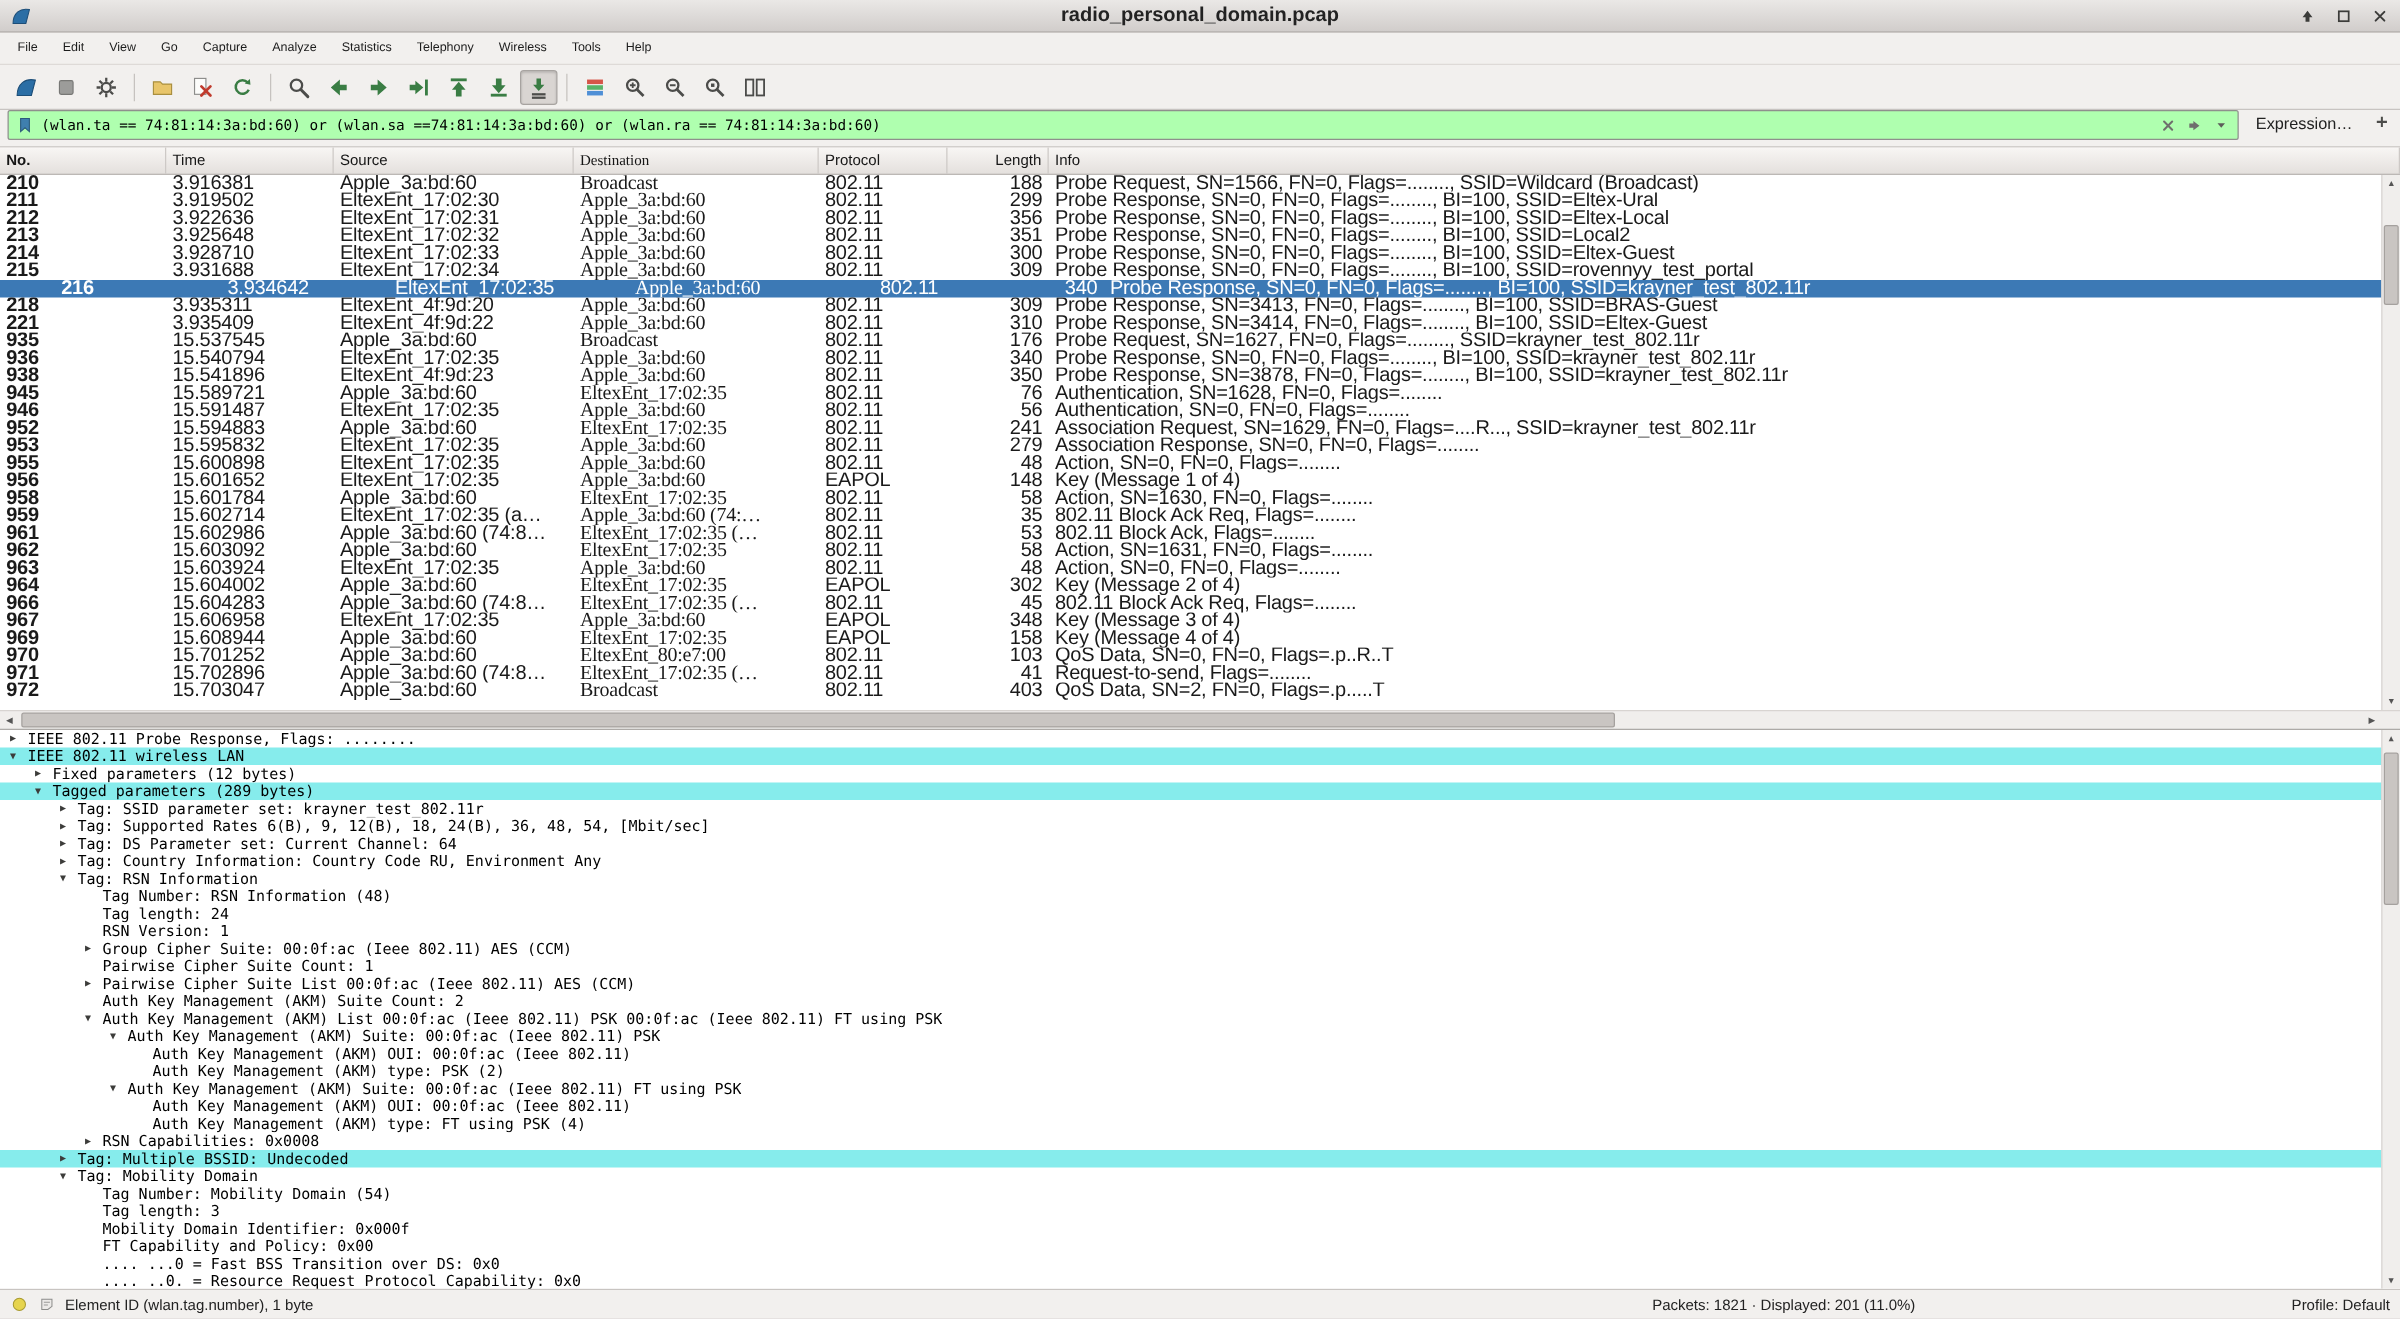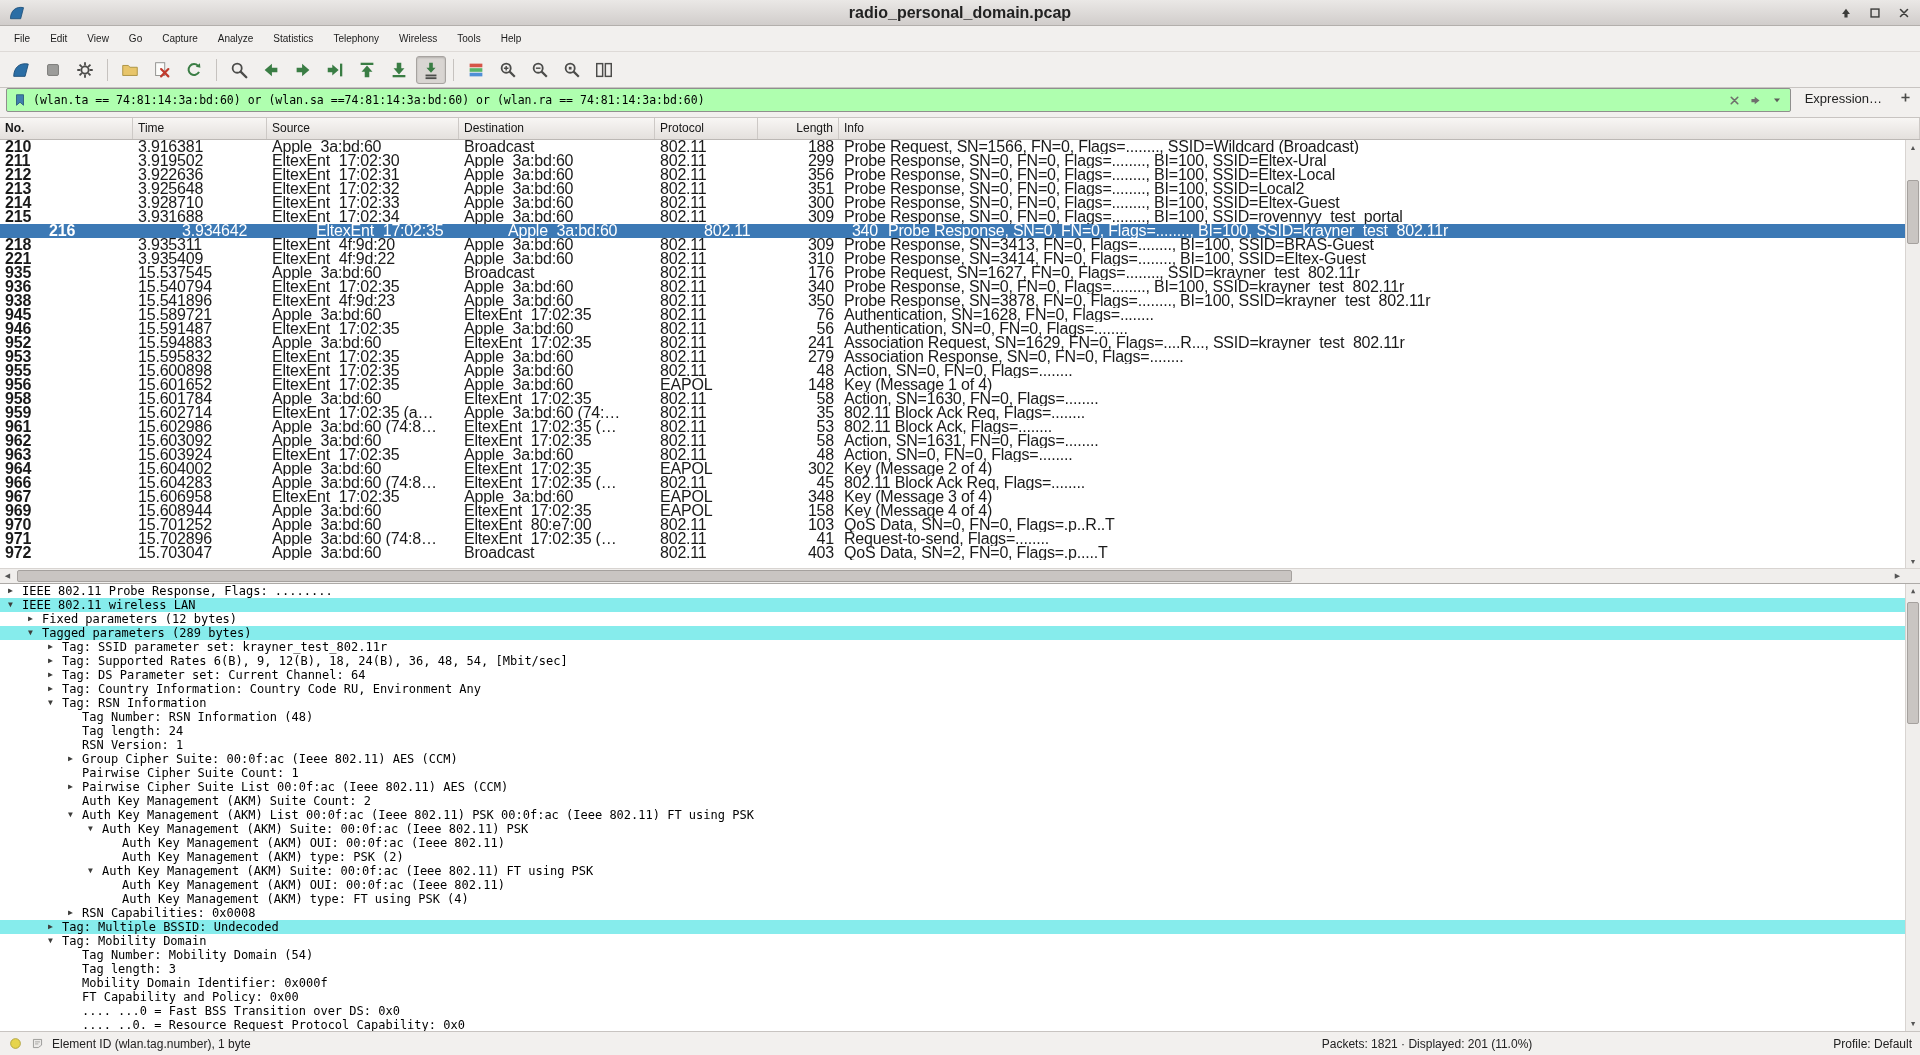--- a/index.html
+++ b/index.html
@@ -79,21 +79,21 @@
     border-bottom: 1px solid #bcb8b5;
     display: flex; font-size: 12px; color: #161616;
   }
   .hcell { padding: 3px 5px; border-right: 1px solid #cdc9c6; overflow: hidden; white-space: nowrap; flex-shrink: 0; }
   .pkt-viewport { flex: 0 0 428px; height: 428px; background: #ffffff; position: relative; overflow: hidden; }
   .prow { display: flex; height: 14px; line-height: 14px; font-size: 16px; white-space: nowrap; letter-spacing: -0.2px; }
   .pcell { overflow: hidden; padding: 0 5px; flex-shrink: 0; }
   .c0 { width: 133px; text-align: left; font-weight: bold; }
   .c1 { width: 134px; }
   .c2 { width: 192px; }
-  .c3 { width: 196px; }
+  .c3 { width: 196px; font-family: Liberation Serif, serif; }
   .c4 { width: 103px; }
   .c5 { width: 81px; text-align: right; }
   .c6 { flex: 1 1 auto; min-width: 0; }
   .prow.selected { background: var(--sel-bg, #3c79b5); color: var(--sel-fg, #ffffff); padding-left: 44px; }
 
   
   .vsb {
     position: absolute; top: 0; right: 0; bottom: 0; width: 15px;
     background: #f0eeec; border-left: 1px solid #d8d4d1;
   }

